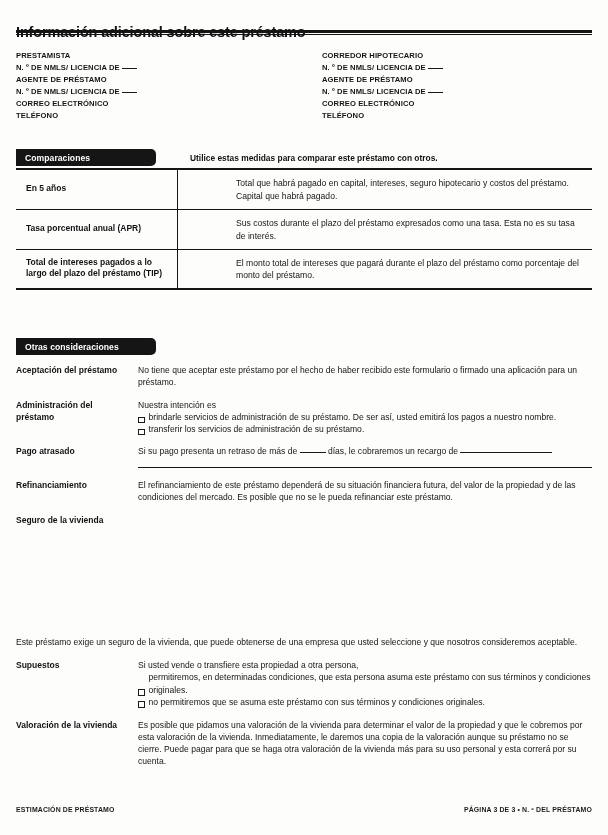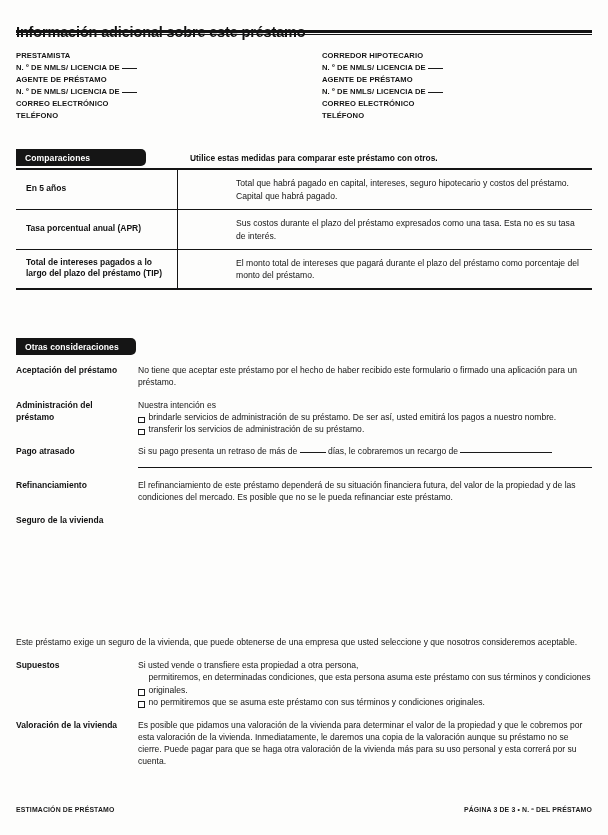--- a/index.html
+++ b/index.html
@@ -242,21 +242,21 @@
     <div class="contact-col right" id="broker-col">
         <div class="contact-line"><span>CORREDOR HIPOTECARIO</span></div>
         <div class="contact-line"><span>N. º DE NMLS/ LICENCIA DE</span><span class="ul-blank"></span></div>
         <div class="contact-line"><span>AGENTE DE PRÉSTAMO</span></div>
         <div class="contact-line"><span>N. º  DE NMLS/ LICENCIA DE</span><span class="ul-blank"></span></div>
         <div class="contact-line"><span>CORREO ELECTRÓNICO</span></div>
         <div class="contact-line"><span>TELÉFONO</span></div>
       </div>
   </div>
 
-  <div class="sec-header" style="left:16px; top:149px; width:130px;">
+  <div class="sec-header" style="left:16px; top:149px; width:140px;">
     <span class="sec-header-label">Comparaciones</span>
   </div>
   <div class="cmp-intro" style="left:190px; top:153px;">Utilice estas medidas para comparar este préstamo con otros.</div>
 
   <div class="cmp-table" style="top:168px;" id="cmp-table">
       <div class="cmp-row">
         <div class="cmp-lbl">En 5 años</div>
         <div class="cmp-val">
           <p>Total que habrá pagado en capital, intereses, seguro hipotecario y costos del préstamo.</p>
           <p>Capital que habrá pagado.</p>
@@ -269,21 +269,21 @@
         </div>
       </div>
       <div class="cmp-row">
         <div class="cmp-lbl">Total de intereses pagados a lo largo del plazo del préstamo (TIP)</div>
         <div class="cmp-val">
           <p>El monto total de intereses que pagará durante el plazo del préstamo como porcentaje del monto del préstamo.</p>
         </div>
       </div>
     </div>
 
-  <div class="sec-header" style="left:16px; top:338px; width:120px;">
+  <div class="sec-header" style="left:16px; top:338px; width:140px;">
     <span class="sec-header-label">Otras consideraciones</span>
   </div>
 
   <div class="oc-list" style="top:364px;" id="oc-list">
       <div class="oc-row" style="padding-top: 0px; padding-bottom: 11px;">
         <div class="oc-lbl">Aceptación del préstamo</div>
         <div class="oc-body">
           <p>No tiene que aceptar este préstamo por el hecho de haber recibido este formulario o firmado una aplicación para un préstamo.</p>
         </div>
       </div>

